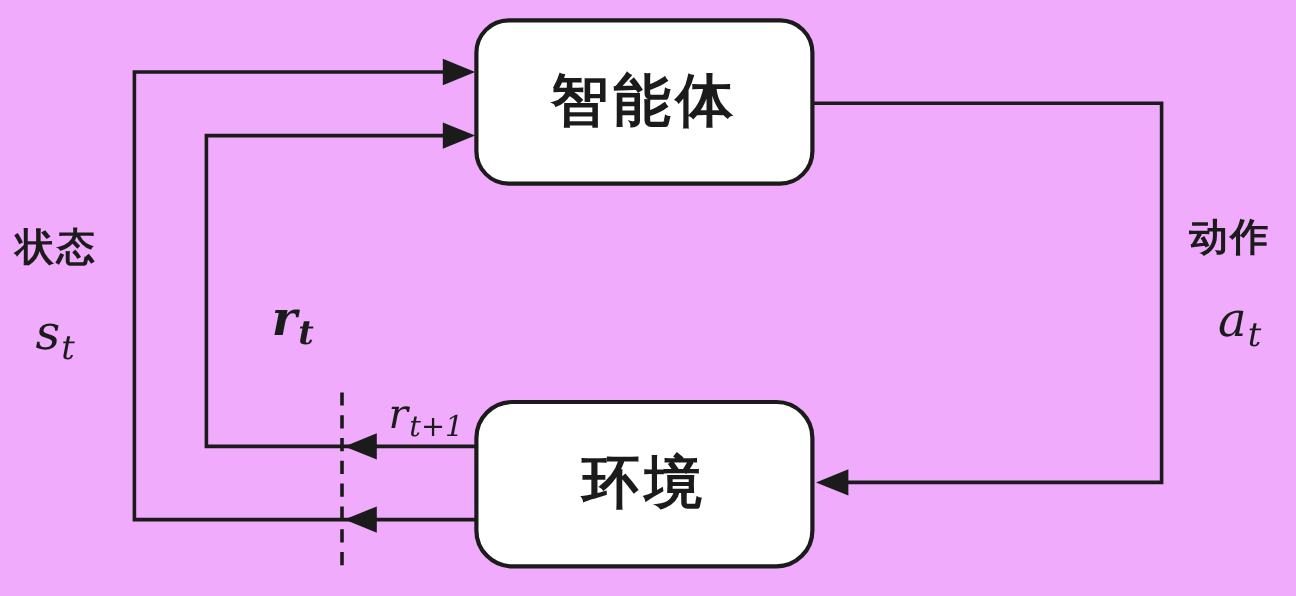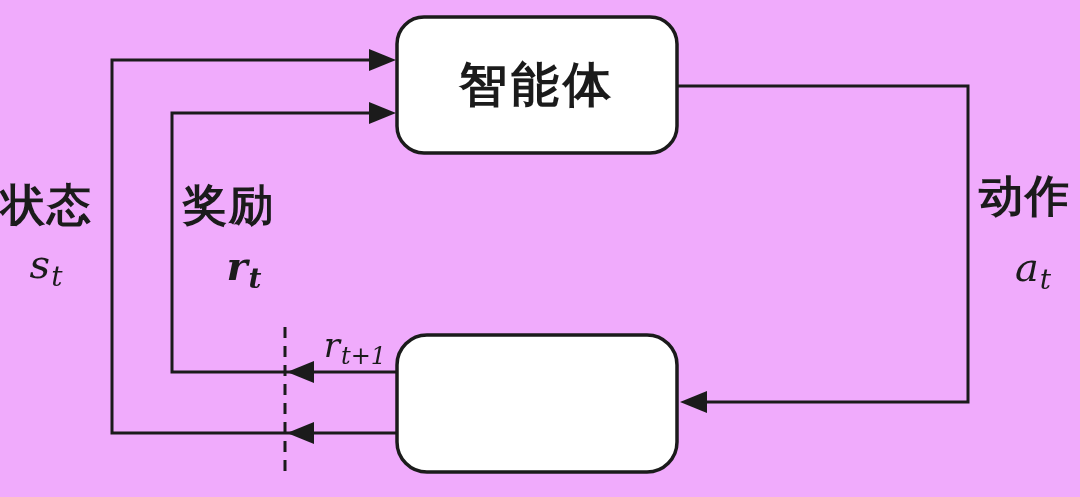--- a/index.html
+++ b/index.html
@@ -28,21 +28,21 @@
     white-space: nowrap;
     line-height: 1;
     user-select: none;
   }
   .cjk-node {
     font-size: 48px;
     font-weight: 700;
     letter-spacing: 4px;
   }
   .cjk-label {
-    font-size: 44px;
+    font-size: 32px;
     font-weight: 700;
     letter-spacing: 2px;
   }
   .math {
     font-family: "DejaVu Serif", serif;
     font-style: italic;
     font-size: 40px;
   }
   .math .sub {
     font-size: 28px;
@@ -57,21 +57,21 @@
   .math-sm .sub {
     font-size: 24px;
     vertical-align: -7px;
     margin-left: 1px;
     font-style: italic;
   }
   
   .agent-label       { left: 537px;  top: 85px;  }
   .env-label         { left: 537px;  top: 403px; }
   .state-label       { left: 47px;   top: 206px; }
-  .state-symbol      { left: 46px;   top: 267px; }
+  .state-symbol      { left: 46px;   top: 281px; }
   .reward-label      { left: 229px;  top: 206px; }
   .reward-symbol     { left: 244px;  top: 269px; font-weight: bold; }
   .action-label      { left: 1025px; top: 197px; }
   .action-symbol     { left: 1033px; top: 270px; }
   .next-reward-symbol{ left: 355px;  top: 348px; }
   .next-state-symbol { left: 361px;  top: 468px; }
 </style>
 </head>
 <body>
 
@@ -98,27 +98,27 @@
 
     <line x1="285" y1="327" x2="285" y2="478" stroke="#1b1b1b" stroke-width="3" stroke-dasharray="11 8"></line>
 
     <rect x="397" y="17" width="280" height="136" rx="27" ry="27" fill="#ffffff" stroke="#1b1b1b" stroke-width="3.5"></rect>
 
     <rect x="397" y="335" width="280" height="137" rx="30" ry="30" fill="#ffffff" stroke="#1b1b1b" stroke-width="3.5"></rect>
   </svg>
 
   <div class="txt cjk-node agent-label">智能体</div>
 
+  <div class="txt cjk-node env-label">环境</div>
 
   <div class="txt cjk-label state-label">状态</div>
   <div class="txt math state-symbol">
     <span>s</span><span class="sub">t</span>
   </div>
 
-  <div class="txt cjk-label reward-label">奖励</div>
   <div class="txt math reward-symbol">
     <span>r</span><span class="sub">t</span>
   </div>
 
   <div class="txt cjk-label action-label">动作</div>
   <div class="txt math action-symbol">
     <span>a</span><span class="sub">t</span>
   </div>
 
   <div class="txt math-sm next-reward-symbol">

